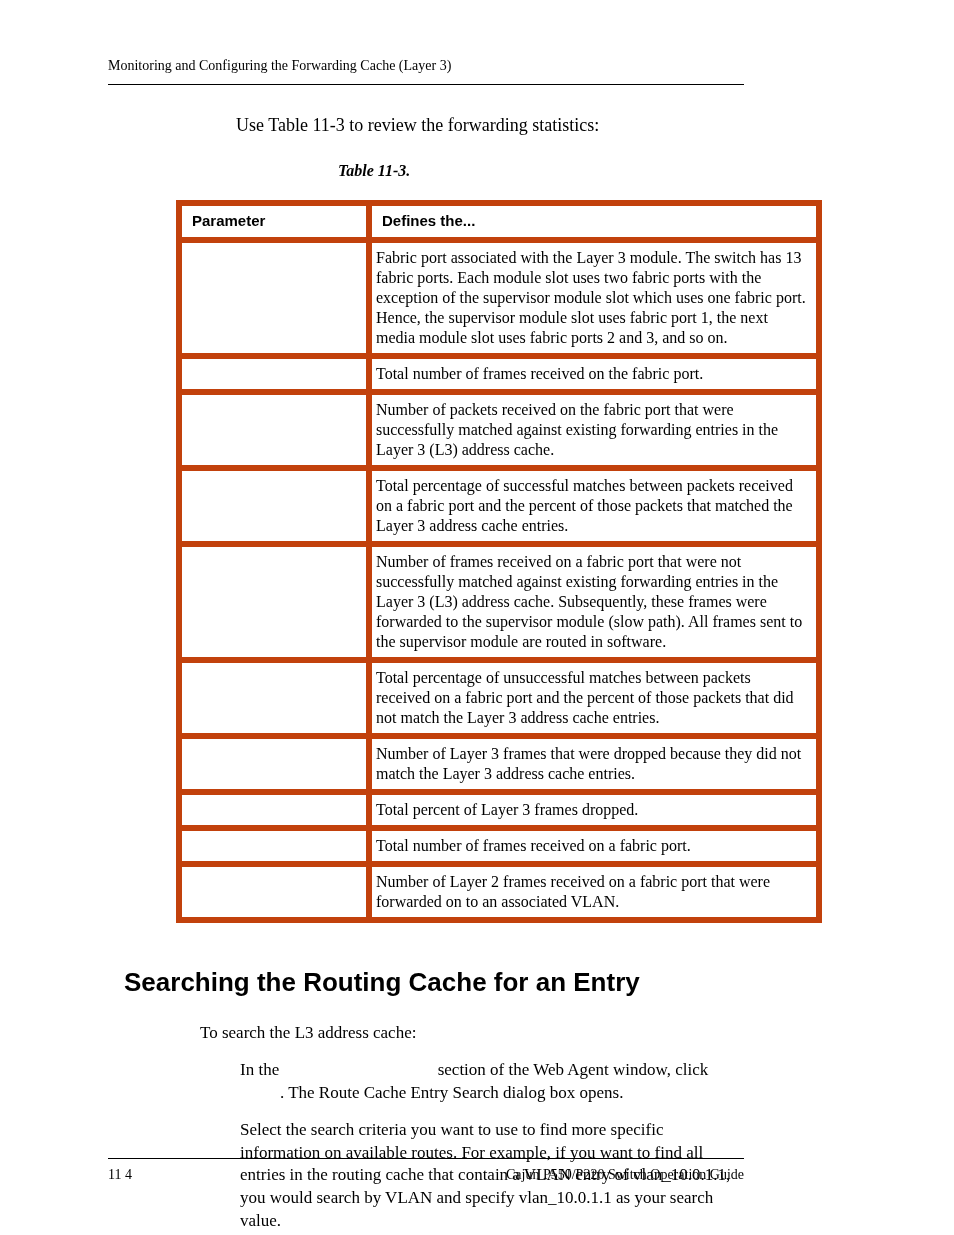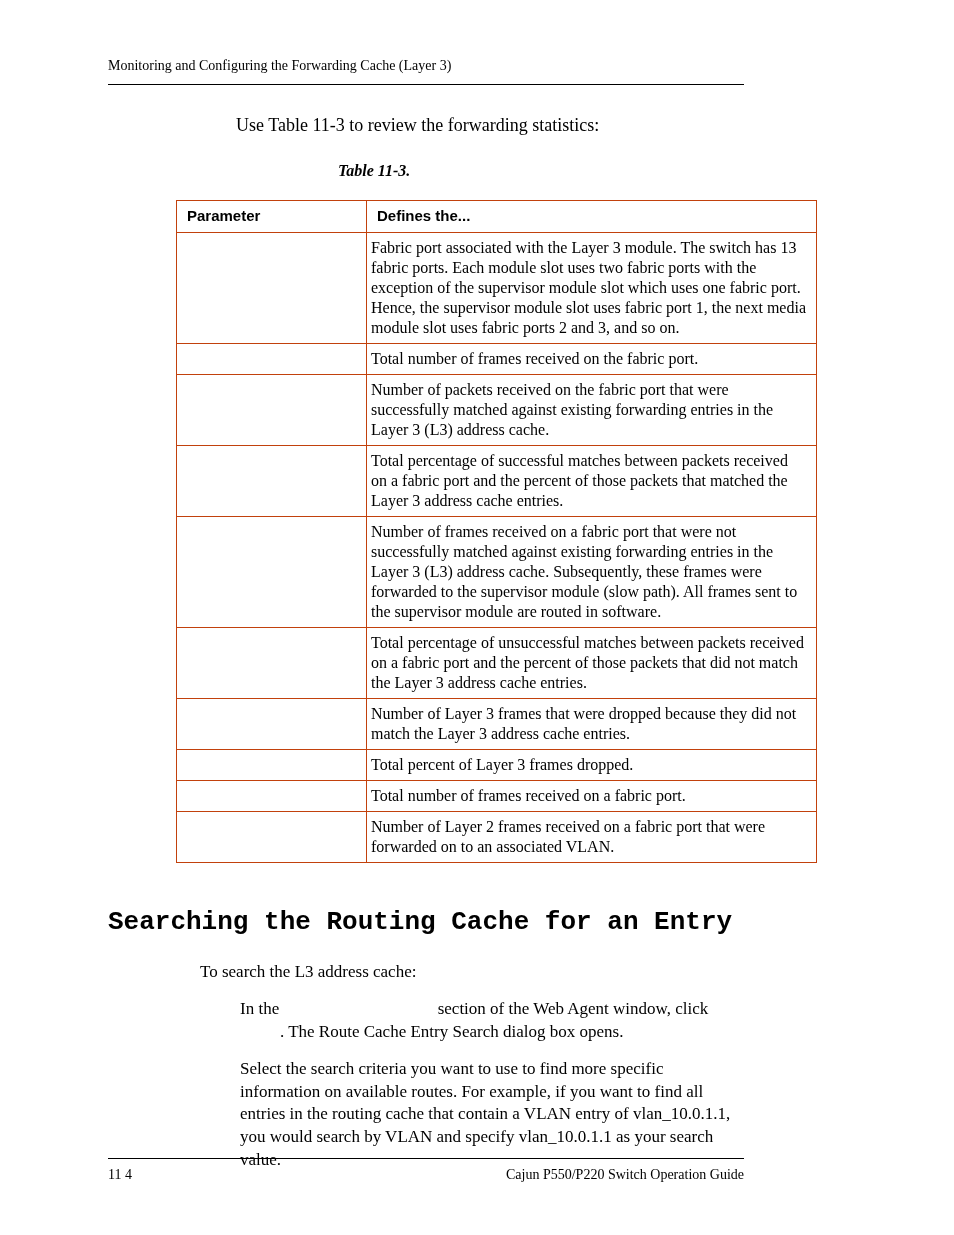--- a/index.html
+++ b/index.html
@@ -38,43 +38,43 @@
     margin-left: 230px;
     margin-bottom: 20px;
   }
   table.param-table {
     border-collapse: collapse;
     margin-left: 68px;
     width: 640px;
     table-layout: fixed;
   }
   table.param-table th, table.param-table td {
-    border: 1px solid #c2410c;
+    border: 6px solid #c2410c;
     vertical-align: top;
     font-size: 16px;
     line-height: 1.25;
   }
   table.param-table th {
     text-align: left;
     font-family: Arial, Helvetica, sans-serif;
     font-weight: bold;
     padding: 6px 10px 6px 10px;
     font-size: 15px;
   }
   table.param-table td {
     padding: 5px 10px 5px 4px;
   }
   col.c1 { width: 190px; }
   col.c2 { width: 450px; }
 
   h2.section-heading {
-    font-family: Liberation Mono, monospace;
+    font-family: Liberation Sans, sans-serif;
     font-weight: bold;
     font-size: 26px;
-    margin: 44px 0 24px 0;
+    margin: 44px 0 24px 16px;
   }
   .body-indent {
     margin-left: 92px;
     font-size: 17px;
     line-height: 1.35;
   }
   .step {
     margin-left: 132px;
     font-size: 17px;
     line-height: 1.35;

